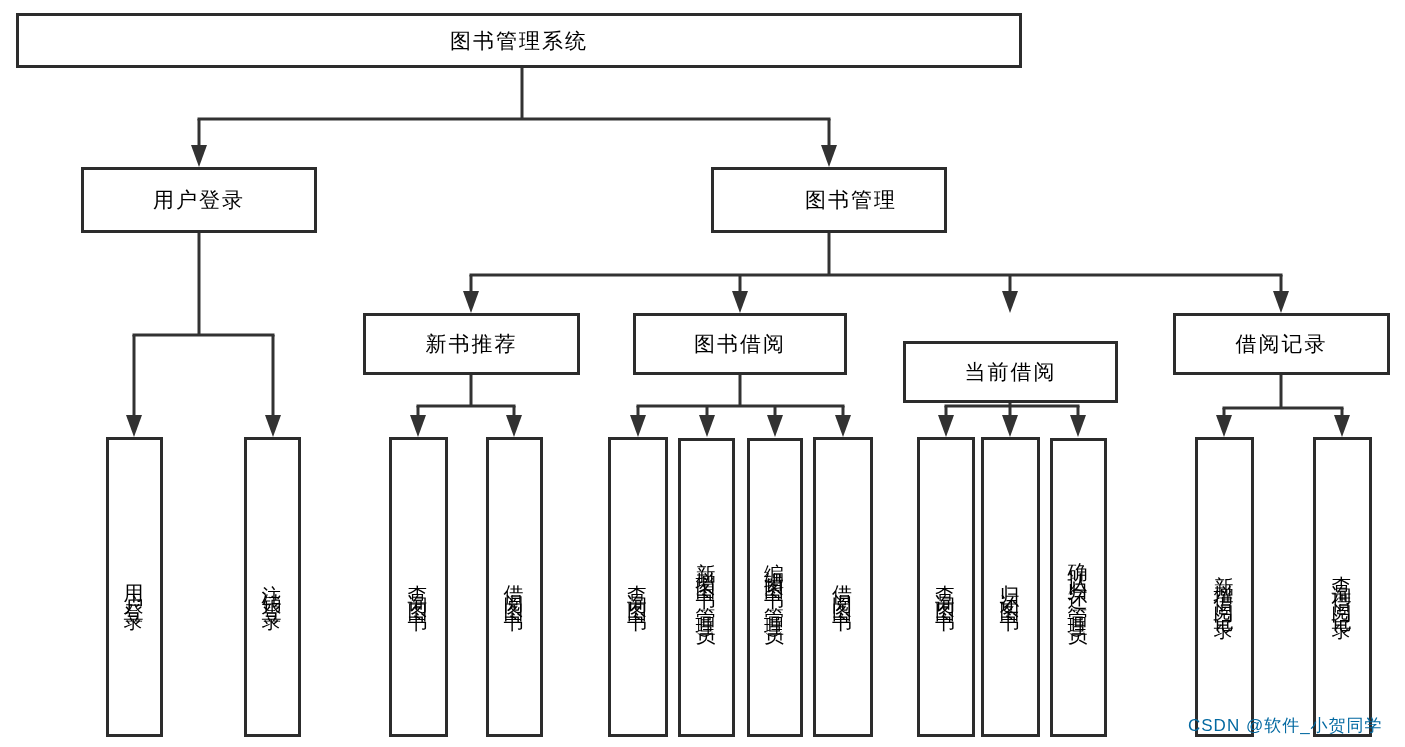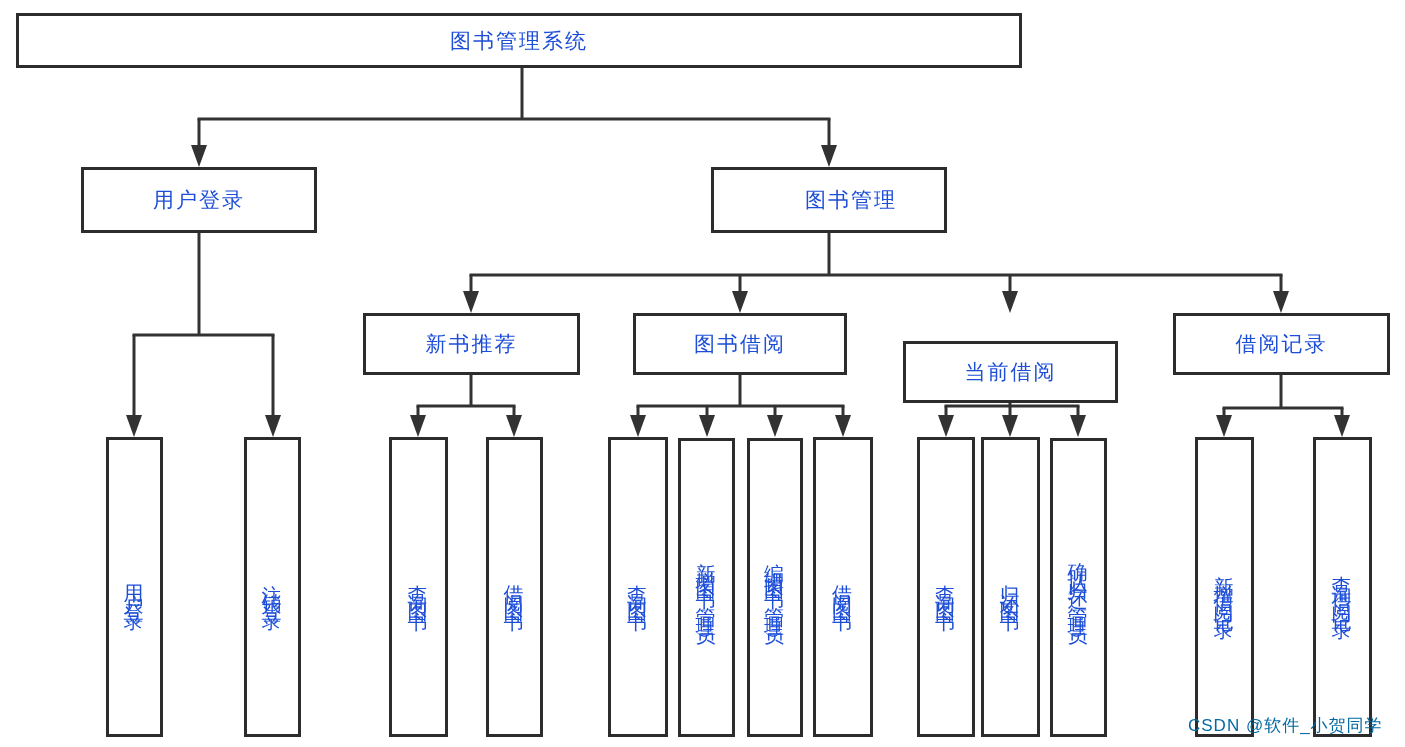--- a/index.html
+++ b/index.html
@@ -5,21 +5,21 @@
   html,body { margin:0; padding:0; background:#ffffff; }
   .canvas {
     position:relative; width:1405px; height:747px; background:#ffffff;
     font-family:"Liberation Sans","DejaVu Sans",sans-serif; overflow:hidden;
   }
   svg.wires { position:absolute; left:0; top:0; z-index:1; }
   svg.wires line { stroke:#323232; stroke-width:3; }
   svg.wires polygon { fill:#323232; }
   .node {
     position:absolute; box-sizing:border-box; z-index:2;
-    border:3px solid #2c2c2c; background:#ffffff; color:#1d4ed8;
+    border:3px solid #2c2c2c; background:#ffffff; color:#000000;
     display:flex; align-items:center; justify-content:center;
     font-size:21px; letter-spacing:2px; white-space:nowrap;
   }
   .node.v {
     writing-mode:vertical-rl; text-orientation:mixed;
     font-size:20px; letter-spacing:9px; white-space:normal;
   }
   .watermark {
     position:absolute; z-index:3; left:1188px; top:714px;
     font-size:17px; letter-spacing:1px; color:#0369a1; white-space:nowrap;

